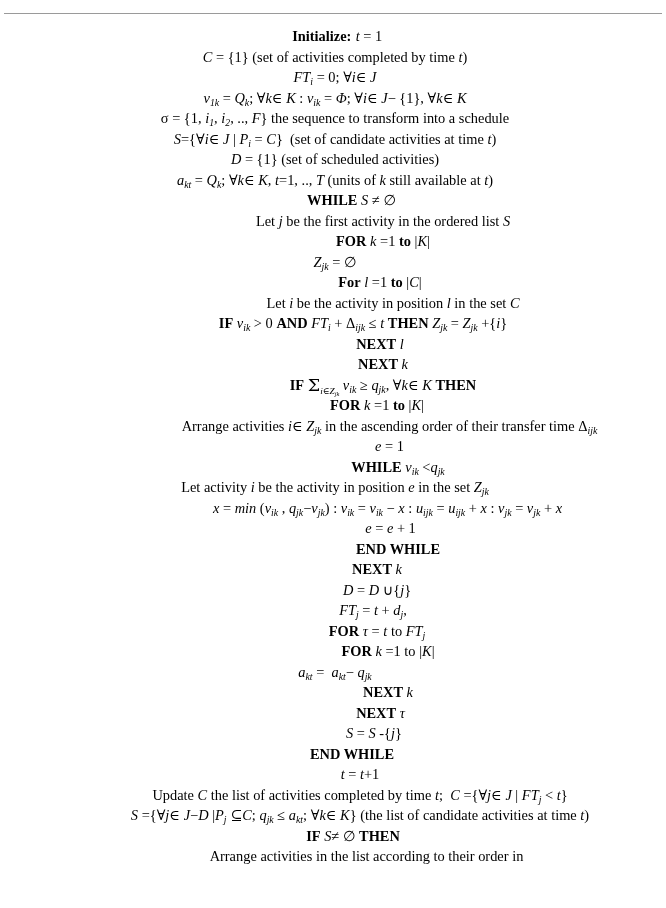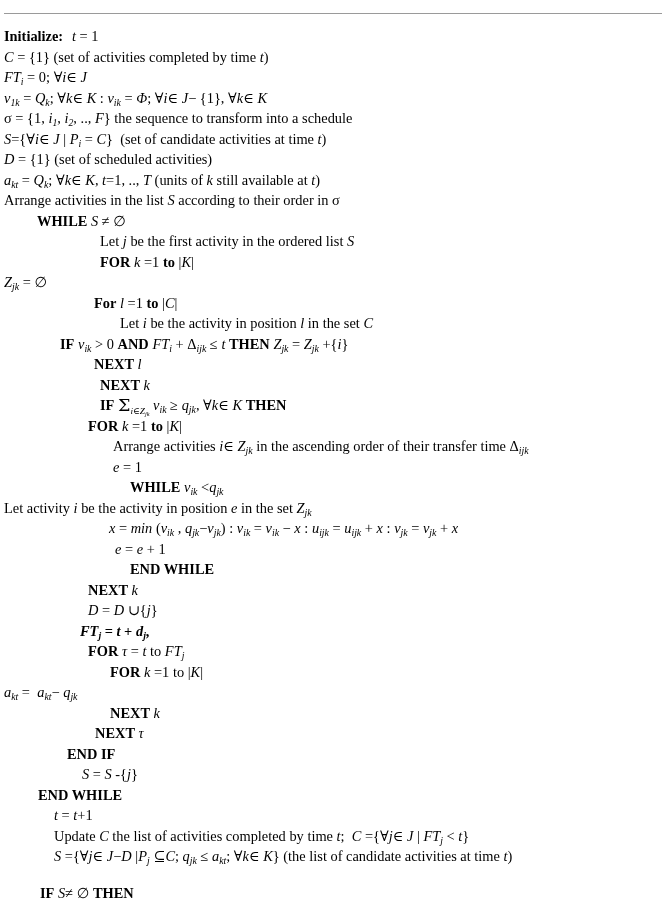--- a/index.html
+++ b/index.html
@@ -13,20 +13,21 @@
     height: 908px;
     overflow: hidden;
     font-family: "Liberation Serif", "DejaVu Serif", serif;
     color: #000000;
   }
   #page {
     position: relative;
     width: 666px;
     height: 908px;
     box-sizing: border-box;
+    text-align: center;
   }
   .top-rule {
     position: absolute;
     left: 4px;
     top: 13px;
     width: 658px;
     height: 0;
     border-top: 1px solid #9a9a9a;
   }
   #code {
@@ -103,23 +104,20 @@
     </div>
     <div class="line i5">
       <i class="v">S</i>={<span class="sym">∀</span><i class="v">i</i><span class="sym">∈</span> <i class="v">J</i> | <i class="v">P<sub>i</sub></i> = <i class="v">C</i>}&nbsp; (set of candidate activities at time <i class="v">t</i>)
     </div>
     <div class="line i5">
       <i class="v">D</i> = {1} (set of scheduled activities)
     </div>
     <div class="line i5">
       <i class="v">a<sub>kt</sub></i> = <i class="v">Q<sub>k</sub></i>; <span class="sym">∀</span><i class="v">k</i><span class="sym">∈</span> <i class="v">K</i>, <i class="v">t</i>=1, .., <i class="v">T</i> (units of <i class="v">k</i> still available at <i class="v">t</i>)
     </div>
-    <div class="line i5">
-      Arrange activities in the list <i class="v">S</i> according to their order in <span class="sym">σ</span>
-    </div>
 
     <div class="line i2">
       <b>WHILE</b> <i class="v">S</i> <span class="sym">≠</span> <span class="sym">∅</span>
     </div>
     <div class="line i4">
       Let <i class="v">j</i> be the first activity in the ordered list <i class="v">S</i>
     </div>
     <div class="line i4">
       <b>FOR</b> <i class="v">k</i> =1 <b>to</b> |<i class="v">K</i>|
     </div>
@@ -164,60 +162,57 @@
     </div>
     <div class="line" style="padding-left:115px;">
       <i class="v">e</i> = <i class="v">e</i> + 1
     </div>
     <div class="line" style="padding-left:130px;">
       <b>END WHILE</b>
     </div>
     <div class="line" style="padding-left:88px;">
       <b>NEXT</b> <i class="v">k</i>
     </div>
-    <div class="line" style="padding-left:88px;">
+    <div class="line" style="padding-left:88px;font-family:Liberation Serif, serif;">
       <i class="v">D</i> = <i class="v">D</i> <span class="sym">∪</span>{<i class="v">j</i>}
     </div>
-    <div class="line" style="padding-left:80px;font-weight:bold;">
+    <div class="line" style="padding-left:80px;">
       <i class="v">FT<sub>j</sub></i> = <i class="v">t</i> + <i class="v">d<sub>j</sub></i>,
     </div>
     <div class="line" style="padding-left:88px;">
       <b>FOR</b> <i class="v">τ</i> = <i class="v">t</i> to <i class="v">FT<sub>j</sub></i>
     </div>
     <div class="line" style="padding-left:110px;">
       <b>FOR</b> <i class="v">k</i> =1 to |<i class="v">K</i>|
     </div>
     <div class="line" style="">
       <i class="v">a<sub>kt</sub></i> = &nbsp;<i class="v">a<sub>kt</sub></i><span class="sym">−</span> <i class="v">q<sub>jk</sub></i>
     </div>
     <div class="line" style="padding-left:110px;">
       <b>NEXT</b> <i class="v">k</i>
     </div>
     <div class="line" style="padding-left:95px;">
       <b>NEXT</b> <i class="v">τ</i>
     </div>
-    <div class="line" style="padding-left:67px;">
-      <b>END IF</b>
-    </div>
     <div class="line" style="padding-left:82px;">
       <i class="v">S</i> = <i class="v">S</i> -{<i class="v">j</i>}
     </div>
     <div class="line" style="padding-left:38px;">
       <b>END WHILE</b>
     </div>
     <div class="line" style="padding-left:54px;">
       <i class="v">t</i> = <i class="v">t</i>+1
     </div>
     <div class="line" style="padding-left:54px;">
       Update <i class="v">C</i> the list of activities completed by time <i class="v">t</i>;&nbsp; <i class="v">C</i> ={<span class="sym">∀</span><i class="v">j</i><span class="sym">∈</span> <i class="v">J</i> | <i class="v">FT<sub>j</sub></i> &lt; <i class="v">t</i>}
     </div>
     <div class="line" style="padding-left:54px;">
       <i class="v">S</i> ={<span class="sym">∀</span><i class="v">j</i><span class="sym">∈</span> <i class="v">J</i><span class="sym">−</span><i class="v">D</i> |<i class="v">P<sub>j</sub></i> <span class="sym">⊆</span><i class="v">C</i>; <i class="v">q<sub>jk</sub></i> <span class="sym">≤</span> <i class="v">a<sub>kt</sub></i>; <span class="sym">∀</span><i class="v">k</i><span class="sym">∈</span> <i class="v">K</i>} (the list of candidate activities at time <i class="v">t</i>)
     </div>
-    <div class="line" style="padding-left:40px;margin-top:16px;">
+    <div class="line" style="padding-left:40px;">
       <b>IF</b> <i class="v">S</i><span class="sym">≠</span> <span class="sym">∅</span> <b>THEN</b>
     </div>
     <div class="line" style="padding-left:67px;">
       Arrange activities in the list  according to their order in 
     </div>
 
   </div>
 </div>
 
 </body></html>

